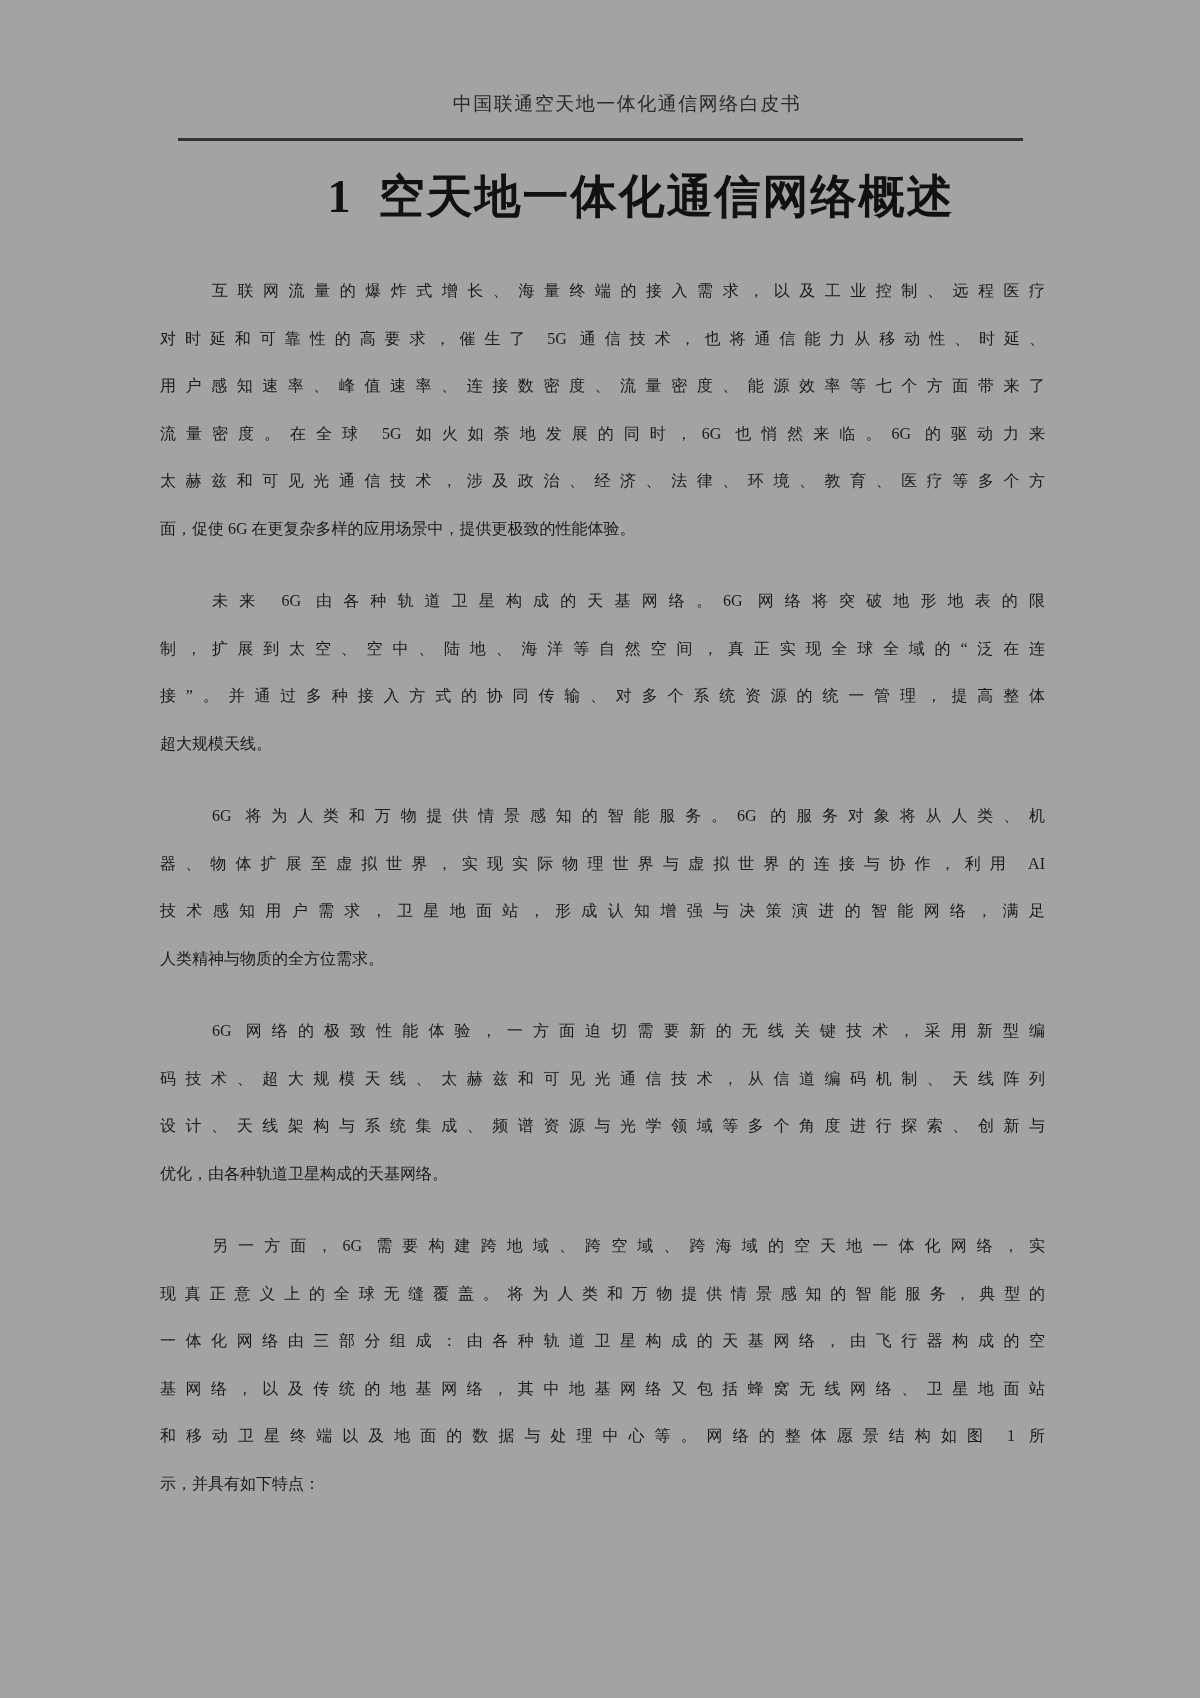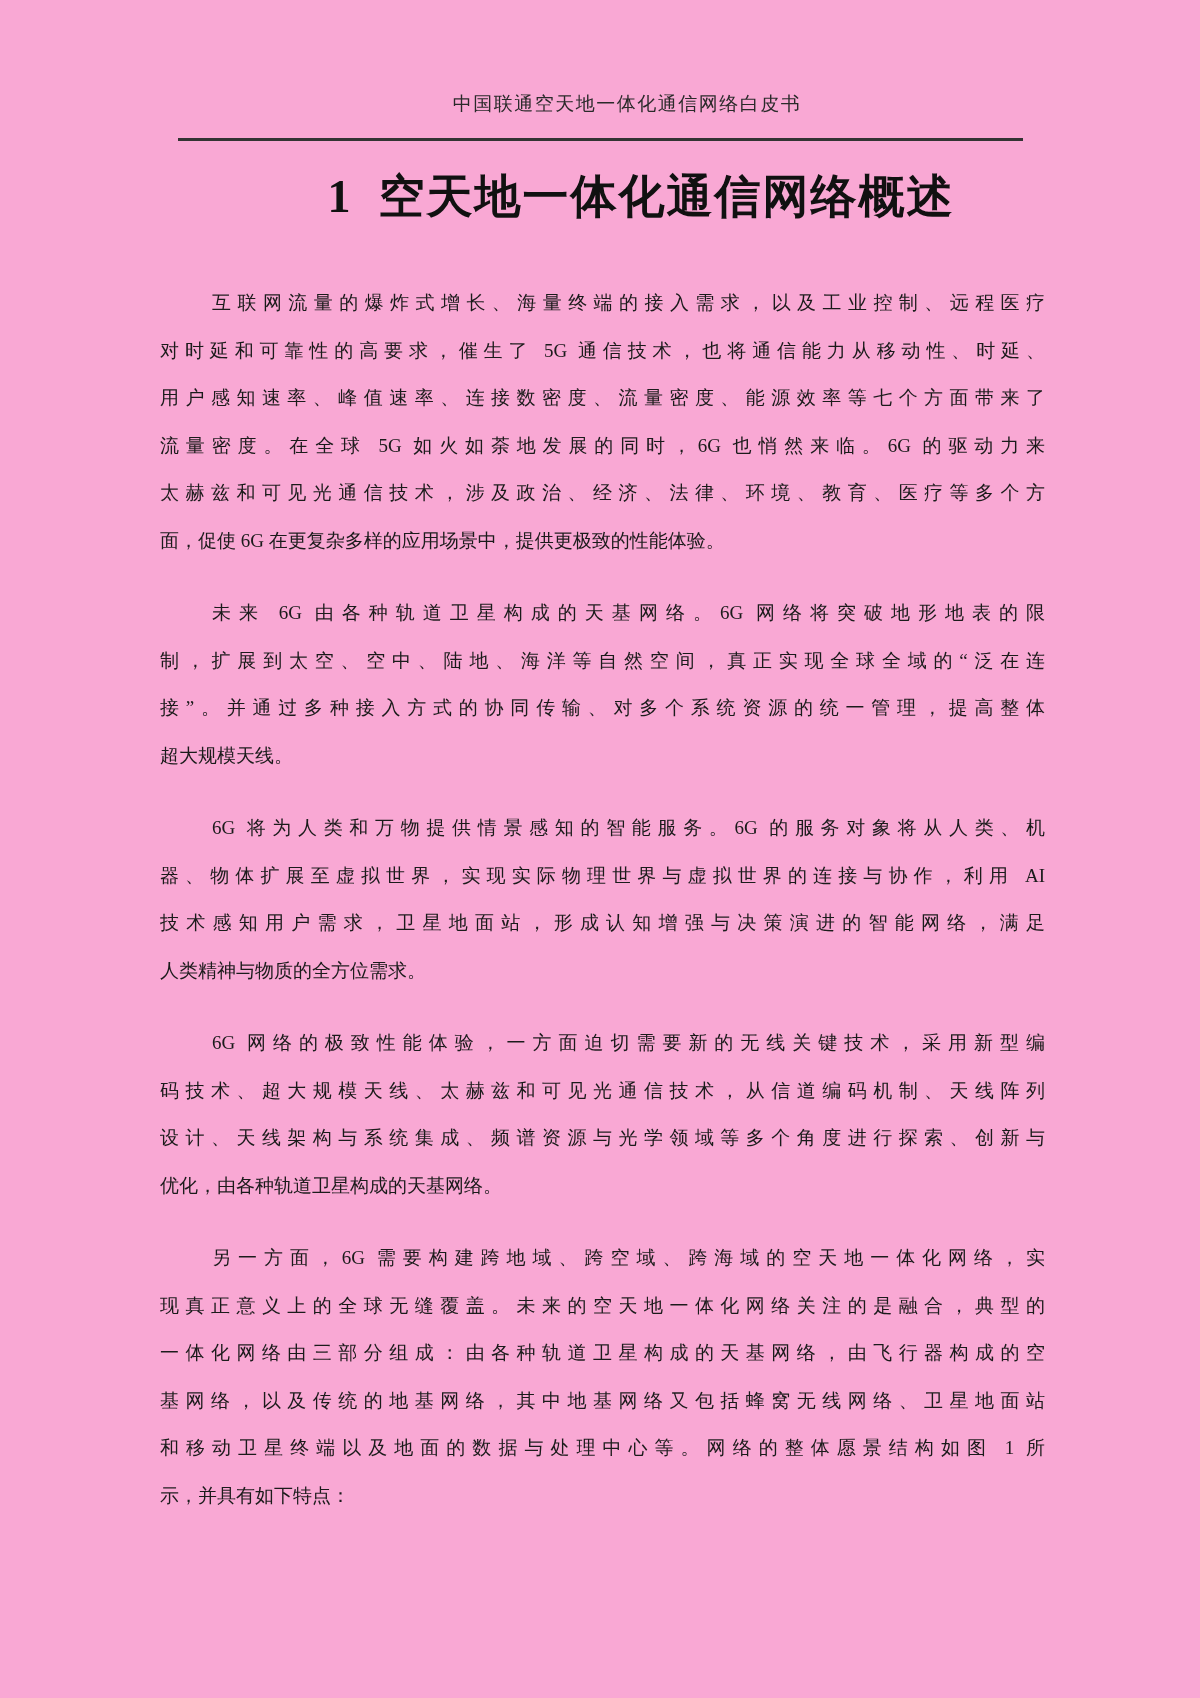--- a/index.html
+++ b/index.html
@@ -41,41 +41,41 @@
     text-align: center;
     font-size: 46px;
     line-height: 58px;
     font-weight: 700;
     letter-spacing: 2px;
     color: #111111;
   }
   .title-gap { display: inline-block; width: 26px; }
   .doc-body {
     position: absolute;
-    top: 279px;
+    top: 267px;
     left: 160px;
     width: 885px;
-    font-size: 19px;
+    font-size: 16px;
   }
   .para { margin: 0; }
   .para + .para { margin-top: 25px; }
   .line {
     height: 47.5px;
     line-height: 47.5px;
     text-align: justify;
     text-align-last: justify;
     overflow: hidden;
   }
   .line.first { text-indent: 52px; }
   .line.last  { text-align-last: left; }
 </style>
 </head>
 <body>
 
-<div class="page" style="color: rgb(27, 27, 27); background: #f9a8d4;">
+<div class="page" style="color: rgb(27, 27, 27); background: #a3a3a3;">
   <div class="doc-header">中国联通空天地一体化通信网络白皮书</div>
 
   <div class="header-rule" style="background: rgb(51, 51, 51);"></div>
 
   <h1 class="doc-title"><span>1</span><span class="title-gap"></span><span>空天地一体化通信网络概述</span></h1>
 
   <div class="doc-body">
       <div class="para">
         <div class="line first">互联网流量的爆炸式增长、海量终端的接入需求，以及工业控制、远程医疗</div>
         <div class="line">对时延和可靠性的高要求，催生了 5G 通信技术，也将通信能力从移动性、时延、</div>
@@ -97,20 +97,20 @@
         <div class="line last">人类精神与物质的全方位需求。</div>
       </div>
       <div class="para">
         <div class="line first">6G 网络的极致性能体验，一方面迫切需要新的无线关键技术，采用新型编</div>
         <div class="line">码技术、超大规模天线、太赫兹和可见光通信技术，从信道编码机制、天线阵列</div>
         <div class="line">设计、天线架构与系统集成、频谱资源与光学领域等多个角度进行探索、创新与</div>
         <div class="line last">优化，由各种轨道卫星构成的天基网络。</div>
       </div>
       <div class="para">
         <div class="line first">另一方面，6G 需要构建跨地域、跨空域、跨海域的空天地一体化网络，实</div>
-        <div class="line">现真正意义上的全球无缝覆盖。未来的空天地一体化网络关注的是融合，典型的</div>
+        <div class="line">现真正意义上的全球无缝覆盖。将为人类和万物提供情景感知的智能服务，典型的</div>
         <div class="line">一体化网络由三部分组成：由各种轨道卫星构成的天基网络，由飞行器构成的空</div>
         <div class="line">基网络，以及传统的地基网络，其中地基网络又包括蜂窝无线网络、卫星地面站</div>
         <div class="line">和移动卫星终端以及地面的数据与处理中心等。网络的整体愿景结构如图 1 所</div>
         <div class="line last">示，并具有如下特点：</div>
       </div>
     </div>
 </div>
 
 </body></html>

